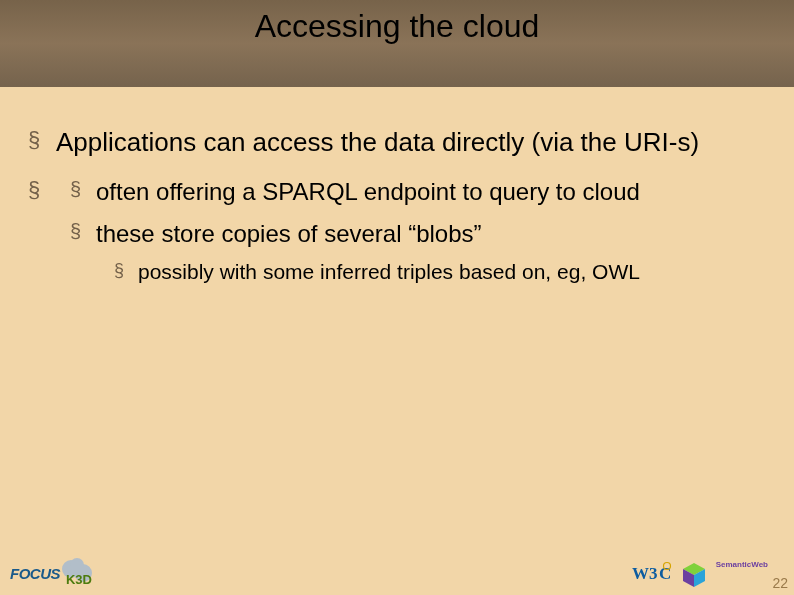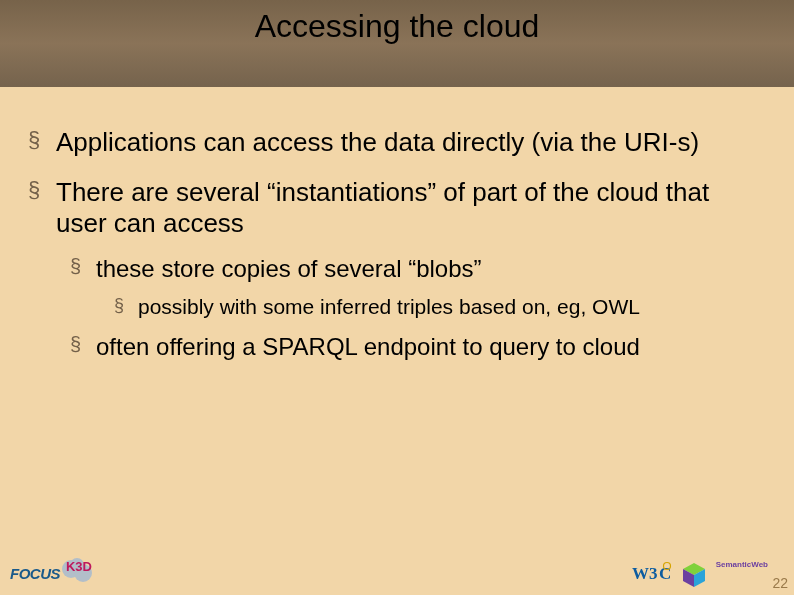--- a/index.html
+++ b/index.html
@@ -105,26 +105,26 @@
   }
   .focus-text {
     font-weight: 900;
     font-style: italic;
     font-size: 15px;
     color: #1a5a8a;
     letter-spacing: -0.5px;
   }
   .k3d {
     display: inline-flex;
-    align-items: flex-start;
+    align-items: flex-end;
     justify-content: center;
     width: 34px; height: 28px;
     font-size: 13px;
     font-weight: bold;
-    color: #be185d;
+    color: #4d7c0f;
     position: relative;
   }
   .k3d svg { position: absolute; left: -4px; top: -4px; }
   .logo-right {
     position: absolute;
     right: 26px;
     bottom: 6px;
     display: flex;
     align-items: flex-start;
     gap: 8px;
@@ -156,29 +156,28 @@
 <body>
 
 <div class="header">
   <div class="title">Accessing the cloud</div>
 </div>
 
 <div class="content">
   <ul class="l1">
     <li>Applications can access the data directly (via the URI-s)</li>
     <li>
-      <span>There are several “instantiations” of part of the cloud that user can access</span>
       <ul class="l2">
+        <li>often offering a SPARQL endpoint to query to cloud</li>
         <li>
           <span>these store copies of several “blobs”</span>
           <ul class="l3">
             <li>possibly with some inferred triples based on, eg, OWL</li>
           </ul>
         </li>
-        <li>often offering a SPARQL endpoint to query to cloud</li>
       </ul>
     </li>
   </ul>
 </div>
 
 <div class="footer">
   <div class="logo-left">
     <span class="focus-text">FOCUS</span>
     <span class="k3d">
       <svg width="40" height="34" viewBox="0 0 40 34">

